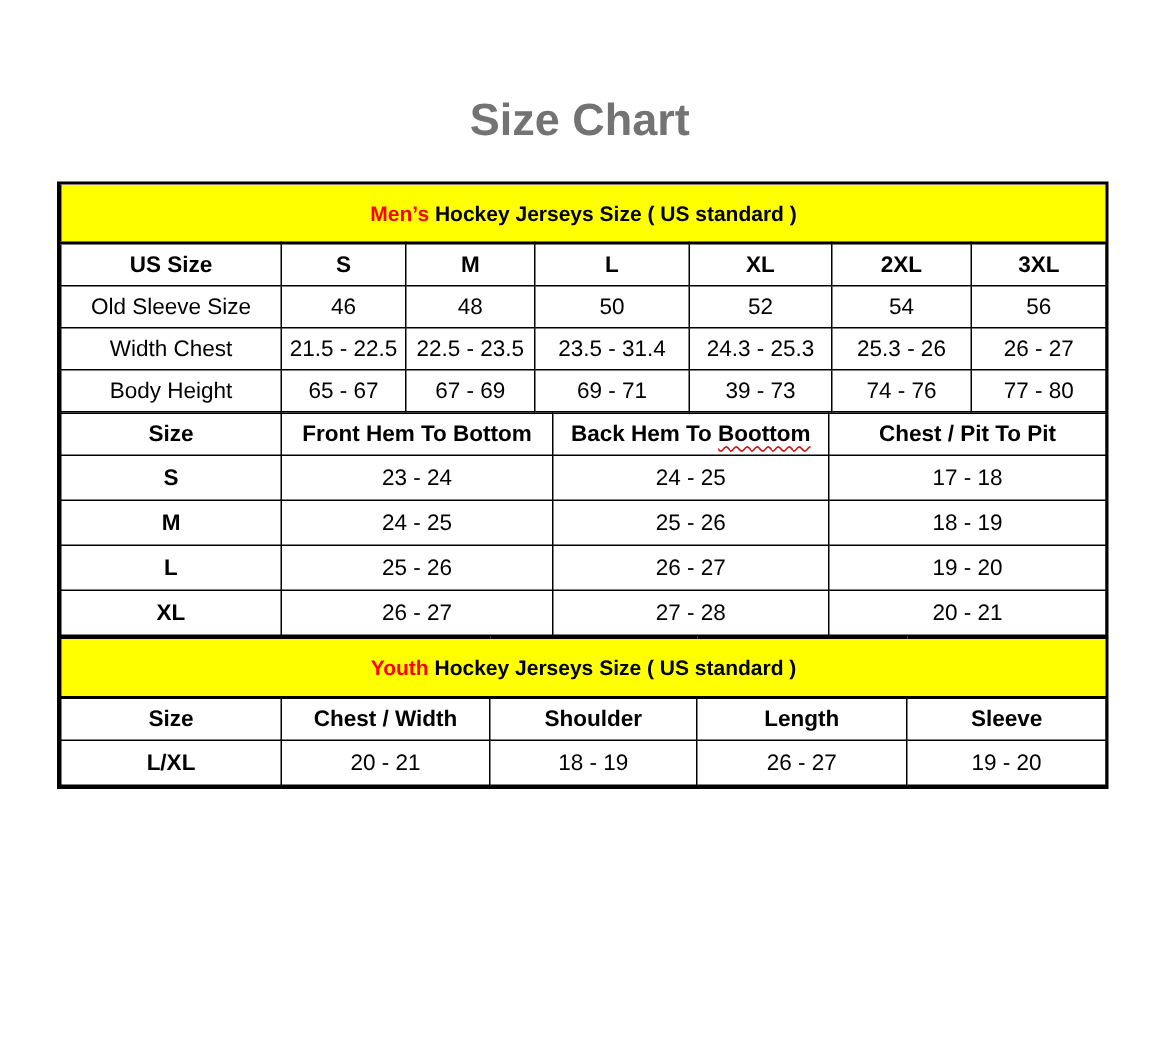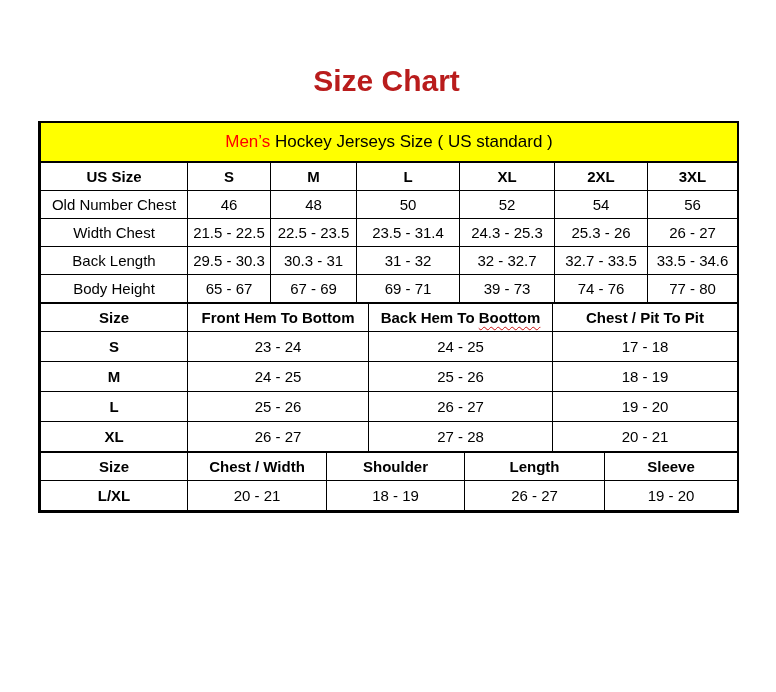--- a/index.html
+++ b/index.html
@@ -2,36 +2,36 @@
 <html><head>
 <meta charset="utf-8">
 <style>
   html,body{margin:0;padding:0;}
   body{
     width:776px;height:692px;background:#ffffff;position:relative;
     font-family:"Liberation Sans","DejaVu Sans",sans-serif;color:#000;
   }
   .page-title{
     position:absolute;top:64px;left:38px;width:697px;
-    text-align:center;font-size:30px;font-weight:bold;color:#b91c1c;
+    text-align:center;font-size:30px;font-weight:bold;color:#737373;
     letter-spacing:0px;
   }
   .chart{
     position:absolute;top:121px;left:38px;width:697px;
     border:2px solid #000;background:#fff;
   }
   table.tbl{
     border-collapse:collapse;width:100%;table-layout:fixed;
   }
   table.tbl td{
     border:1px solid #000;text-align:center;vertical-align:middle;
     font-size:15px;padding:0 2px;overflow:hidden;white-space:nowrap;
   }
   tr.band td{
-    background:#ffff00;font-weight:normal;font-size:17px;height:38px;
+    background:#ffff00;font-weight:bold;font-size:14px;height:38px;
     border-top:2px solid #000;border-bottom:2px solid #000;
   }
   table.tbl:first-child tr.band td{border-top:none;}
   tr.band .red{color:#ff0000;}
   tr.head td{font-weight:bold;height:27px;}
   tr.datarow td{height:27px;}
   table.women tr.datarow td, table.youth tr.datarow td{height:29px;}
   td.rowlabel-bold{font-weight:bold;}
   .squiggle{
     text-decoration-line:underline;
@@ -65,45 +65,36 @@
     <tr class="head">
       <td>US Size</td>
       <td>S</td>
       <td>M</td>
       <td>L</td>
       <td>XL</td>
       <td>2XL</td>
       <td>3XL</td>
     </tr>
     <tr class="datarow">
-      <td>Old Number Chest</td>
+      <td>Old Sleeve Size</td>
       <td>46</td>
       <td>48</td>
       <td>50</td>
       <td>52</td>
       <td>54</td>
       <td>56</td>
     </tr>
     <tr class="datarow">
       <td>Width Chest</td>
       <td>21.5 - 22.5</td>
       <td>22.5 - 23.5</td>
       <td>23.5 - 31.4</td>
       <td>24.3 - 25.3</td>
       <td>25.3 - 26</td>
       <td>26 - 27</td>
-    </tr>
-    <tr class="datarow">
-      <td>Back Length</td>
-      <td>29.5 - 30.3</td>
-      <td>30.3 - 31</td>
-      <td>31 - 32</td>
-      <td>32 - 32.7</td>
-      <td>32.7 - 33.5</td>
-      <td>33.5 - 34.6</td>
     </tr>
     <tr class="datarow">
       <td>Body Height</td>
       <td>65 - 67</td>
       <td>67 - 69</td>
       <td>69 - 71</td>
       <td>39 - 73</td>
       <td>74 - 76</td>
       <td>77 - 80</td>
     </tr>
@@ -153,20 +144,23 @@
 
   <table class="tbl youth">
     <colgroup>
       <col style="width:147px">
         <col style="width:139px">
         <col style="width:138px">
         <col style="width:140px">
         <col style="width:133px">
     </colgroup>
     <tbody>
+        <tr class="band">
+      <td colspan="5"><span class="red">Youth</span><span> Hockey Jerseys Size ( US standard )</span></td>
+    </tr>
     <tr class="head">
       <td>Size</td>
       <td>Chest / Width</td>
       <td>Shoulder</td>
       <td>Length</td>
       <td>Sleeve</td>
     </tr>
     <tr class="datarow">
       <td class="rowlabel-bold">L/XL</td>
       <td>20 - 21</td>

